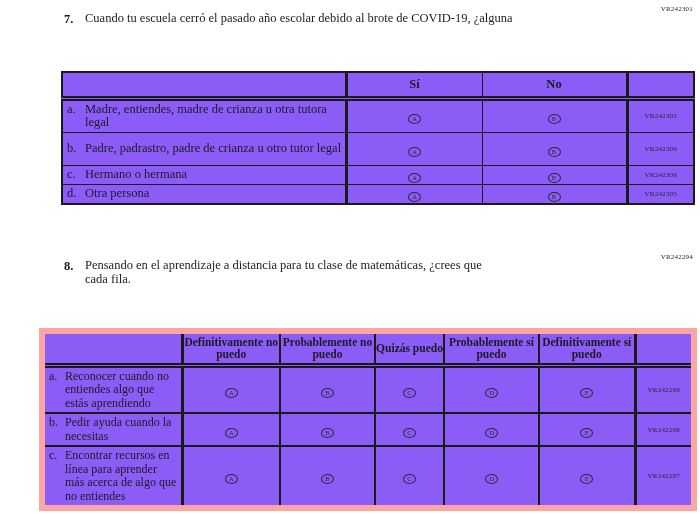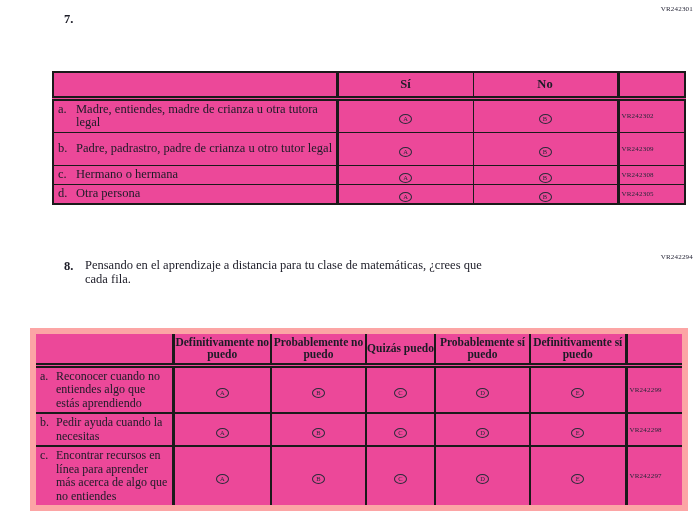--- a/index.html
+++ b/index.html
@@ -31,21 +31,21 @@
   .qblock .qrow { display: flex; }
   .qnum {
     font-weight: bold;
     font-size: 12.5px;
     width: 21px;
     flex: 0 0 21px;
   }
   .qlines { font-size: 12.5px; line-height: 13.5px; white-space: nowrap; }
   .qlines .b { font-weight: bold; }
 
-  table { border-collapse: collapse; table-layout: fixed; position: absolute; background: #ec4899; }
+  table { border-collapse: collapse; table-layout: fixed; position: absolute; background: #8b5cf6; margin-left: 9px; }
   td, th { overflow: hidden; }
 
   
   .t7 { left: 52px; top: 71px; width: 632px; border: 2px solid #1a1a1a; }
   .t7 th, .t7 td { border: 1px solid #1a1a1a; }
   .t7 thead th { border-bottom: 5px double #1a1a1a; height: 26px; font-size: 12.5px; font-weight: bold; text-align: center; vertical-align: middle; }
   .t7 .thick-l { border-left: 3px solid #1a1a1a; }
 
   
   .t8 { left: 30px; top: 328px; width: 652px; border: 6px solid #fca5a5; }
@@ -66,40 +66,41 @@
     width: 13px; height: 10px;
     border: 1px solid #2b2b3a;
     border-radius: 50%;
     align-items: center;
     justify-content: center;
     font-size: 6.5px;
     line-height: 1;
     color: #2b2b3a;
     cursor: pointer;
   }
-  .vr-cell { vertical-align: middle; font-size: 7px; color: #272738; letter-spacing: 0.2px; padding: 0 2px; }
+  .vr-cell { text-align: center; vertical-align: middle; font-size: 7px; color: #272738; letter-spacing: 0.2px; padding: 0 2px; }
 
   .t7 .r-a td, .t7 .r-b td { height: 33px; }
   .t7 .r-c td { height: 19px; }
   .t7 .r-d td { height: 20px; }
   .t8 .r-a td { height: 48px; }
   .t8 .r-b td { height: 33px; }
   .t8 .r-c td { height: 62px; }
 </style>
 </head>
 <body>
 
 <div class="page">
 
   <div class="vr-tag q7-tag">VR242301</div>
 
   <div class="qblock q7-text">
     <div class="qrow">
       <div class="qnum">7.</div>
       <div class="qlines">
+        <div>Cuando tu escuela cerró el pasado año escolar debido al brote de COVID-19, ¿alguna</div>
       </div>
     </div>
   </div>
 
   <table class="t7">
     <colgroup>
       <col style="width:284px">
         <col style="width:136px">
         <col style="width:145px">
         <col style="width:67px">

